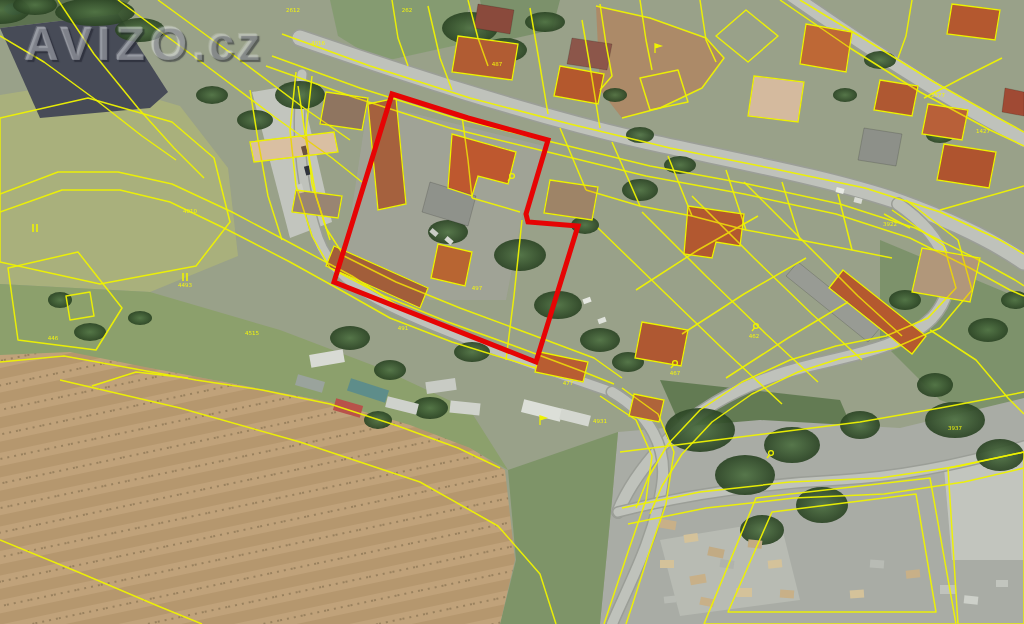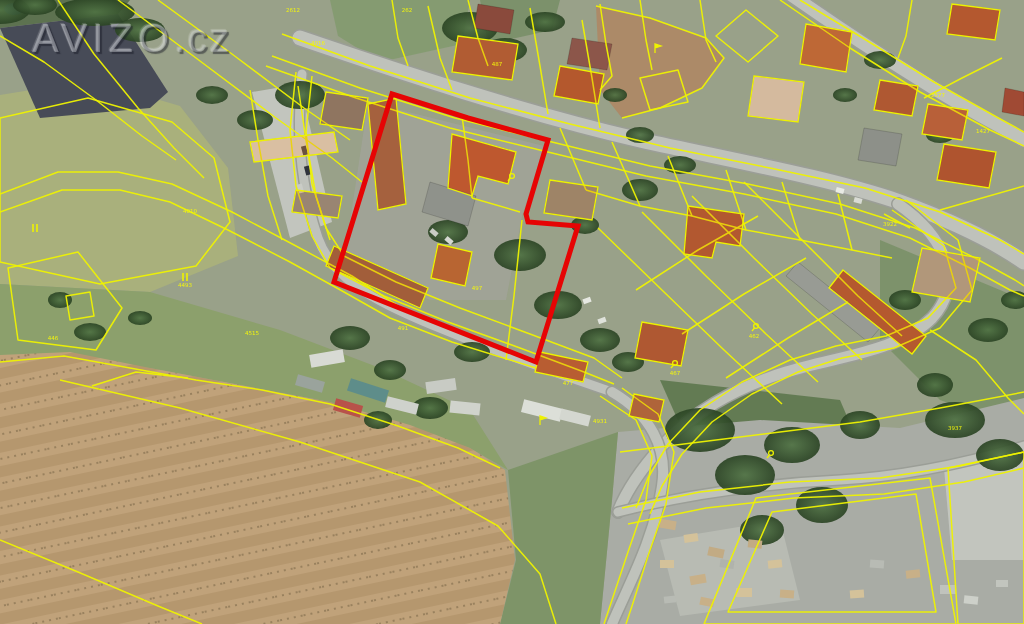--- a/index.html
+++ b/index.html
@@ -1,21 +1,21 @@
 <!DOCTYPE html>
 <html><head>
 <meta charset="utf-8">
 <style>
   html,body{margin:0;padding:0;background:#222;}
   #viewport{position:relative;width:1024px;height:624px;overflow:hidden;background:#99a189;font-family:"DejaVu Sans",sans-serif;}
   #map-svg{position:absolute;left:0;top:0;}
   #watermark{
-    position:absolute;left:32px;top:16px;
+    position:absolute;left:24px;top:16px;
     font-family:"Liberation Sans",sans-serif;
-    font-size:40px;font-weight:normal;letter-spacing:5px;
+    font-size:48px;font-weight:bold;letter-spacing:5px;
     color:rgba(225,228,235,0.38);
     text-shadow:2px 2px 1px rgba(25,28,40,0.50),-1px -1px 1px rgba(255,255,255,0.20);
     user-select:none;white-space:nowrap;pointer-events:none;
   }
   #watermark .suffix{color:rgba(215,218,226,0.30);letter-spacing:2px;}
   .cadlbl{font-family:"DejaVu Sans",sans-serif;}
 </style>
 </head>
 <body>
 

